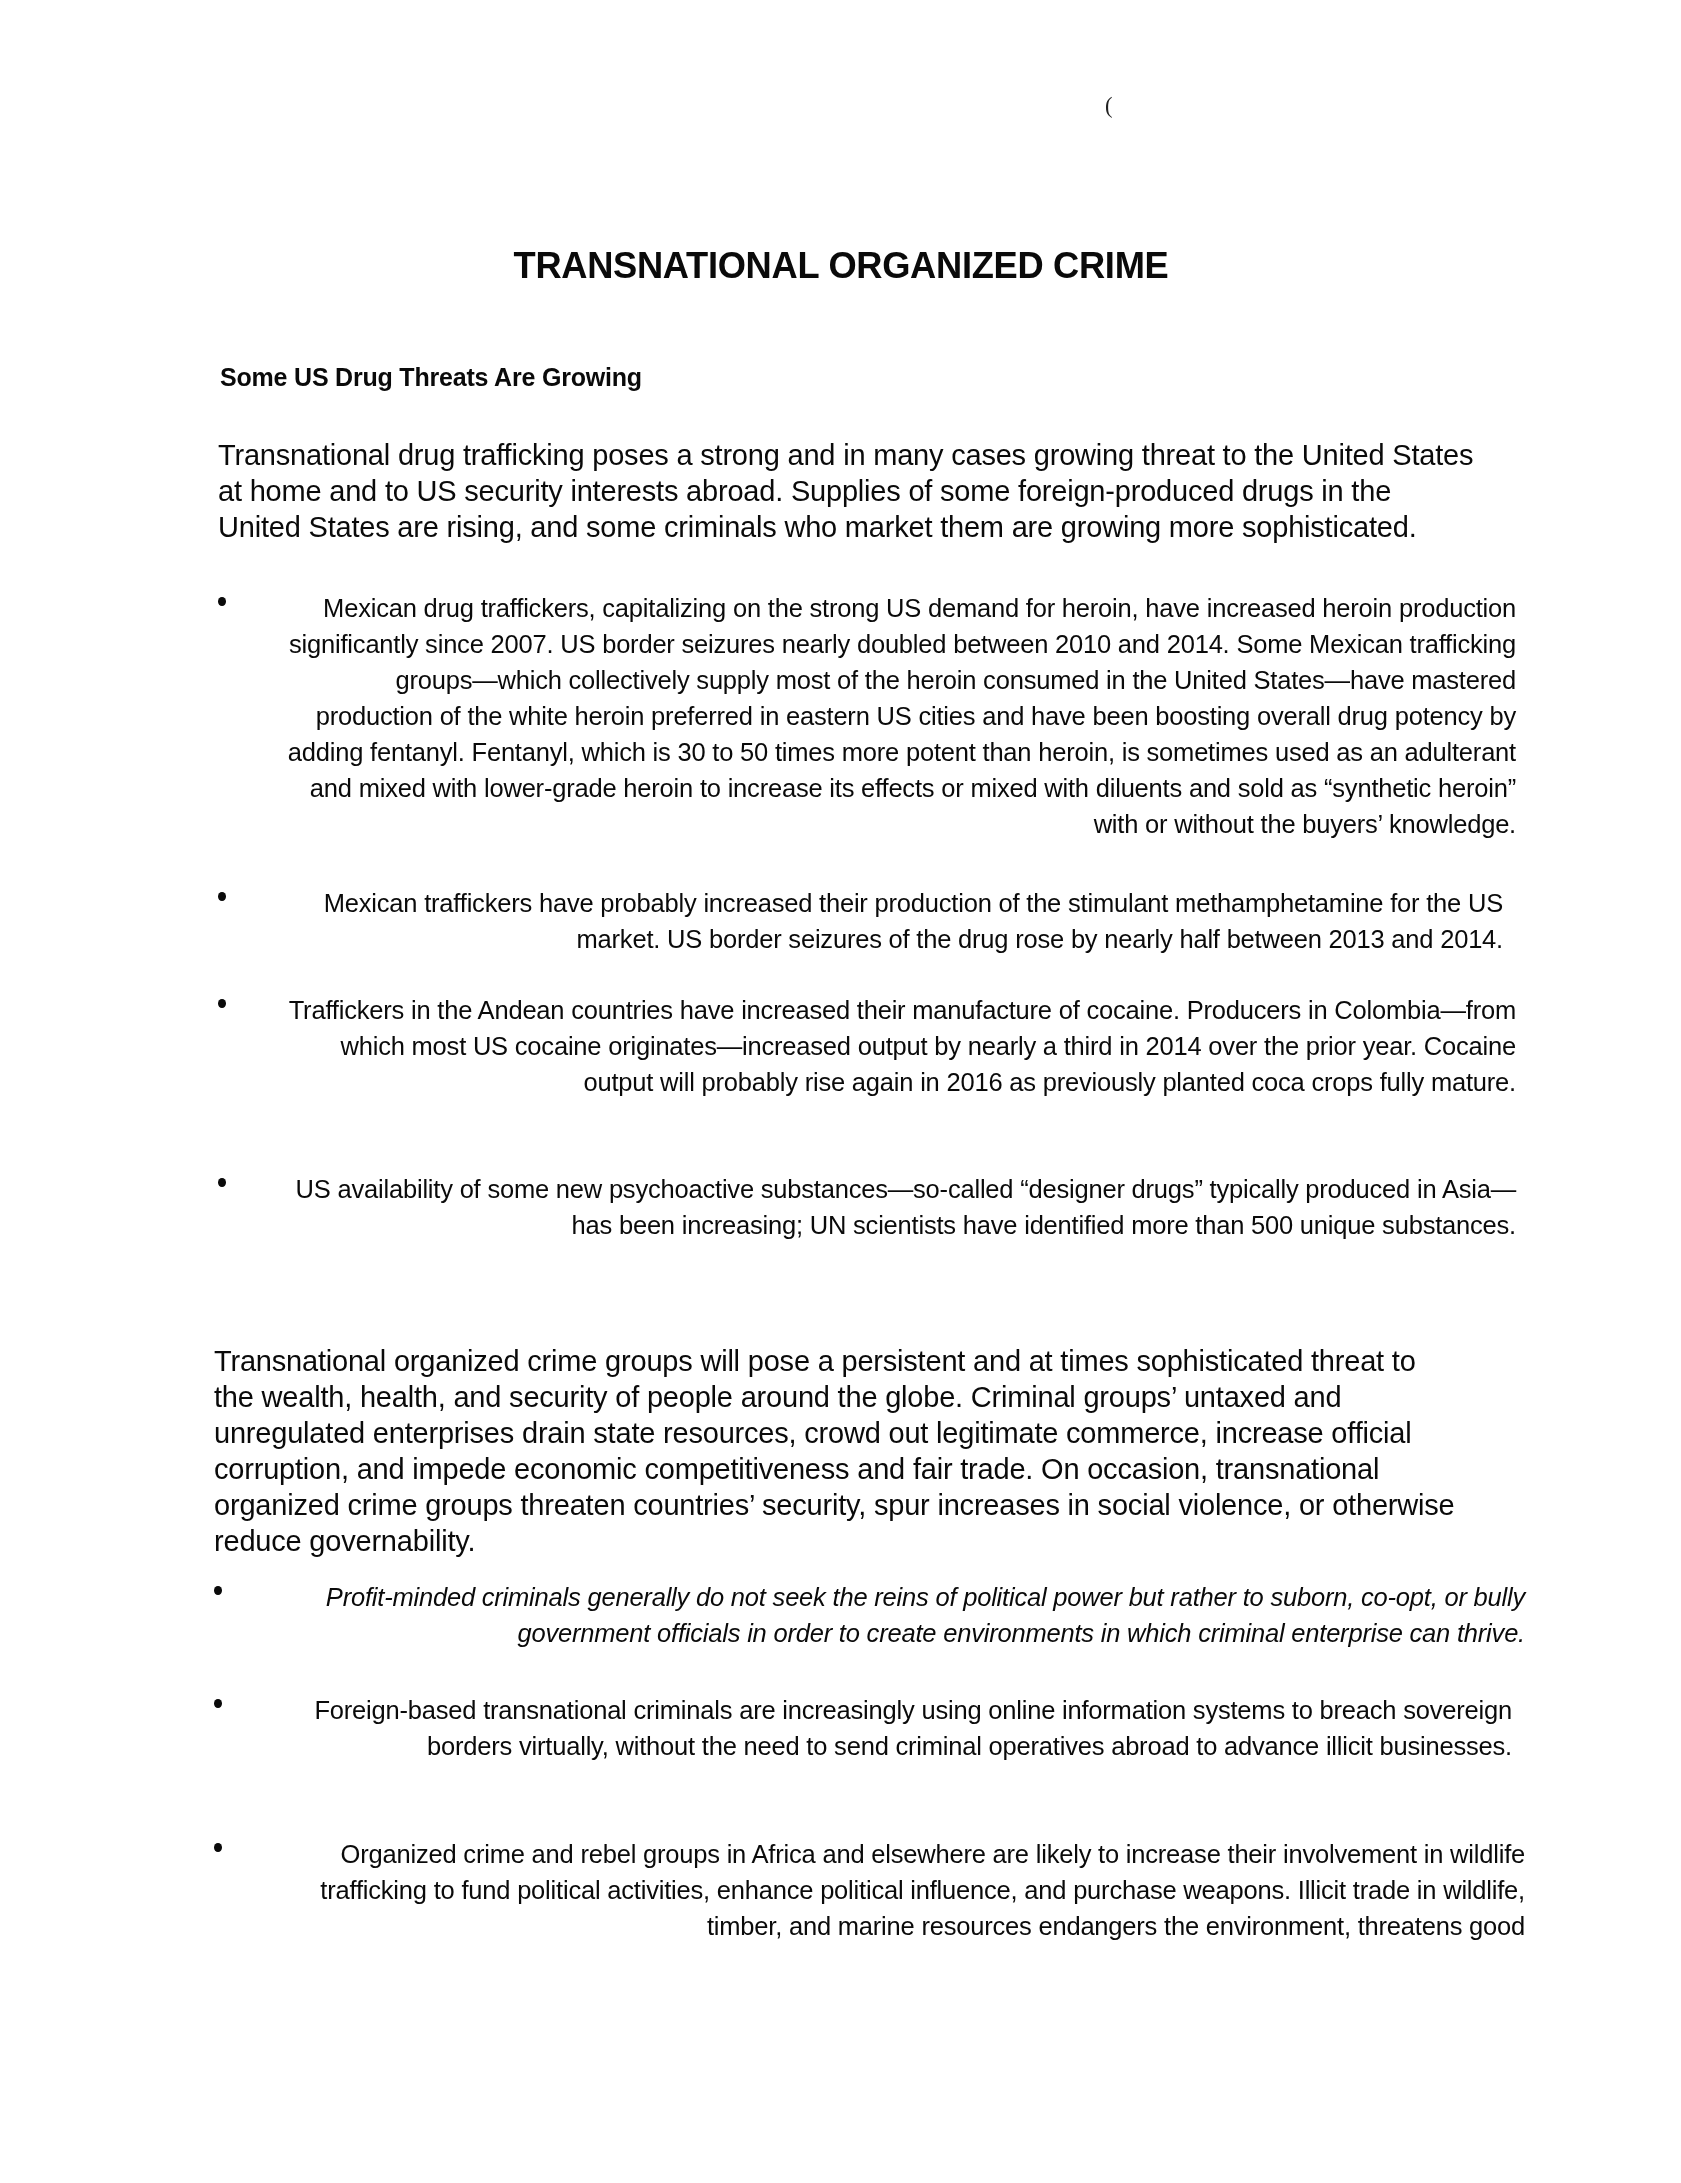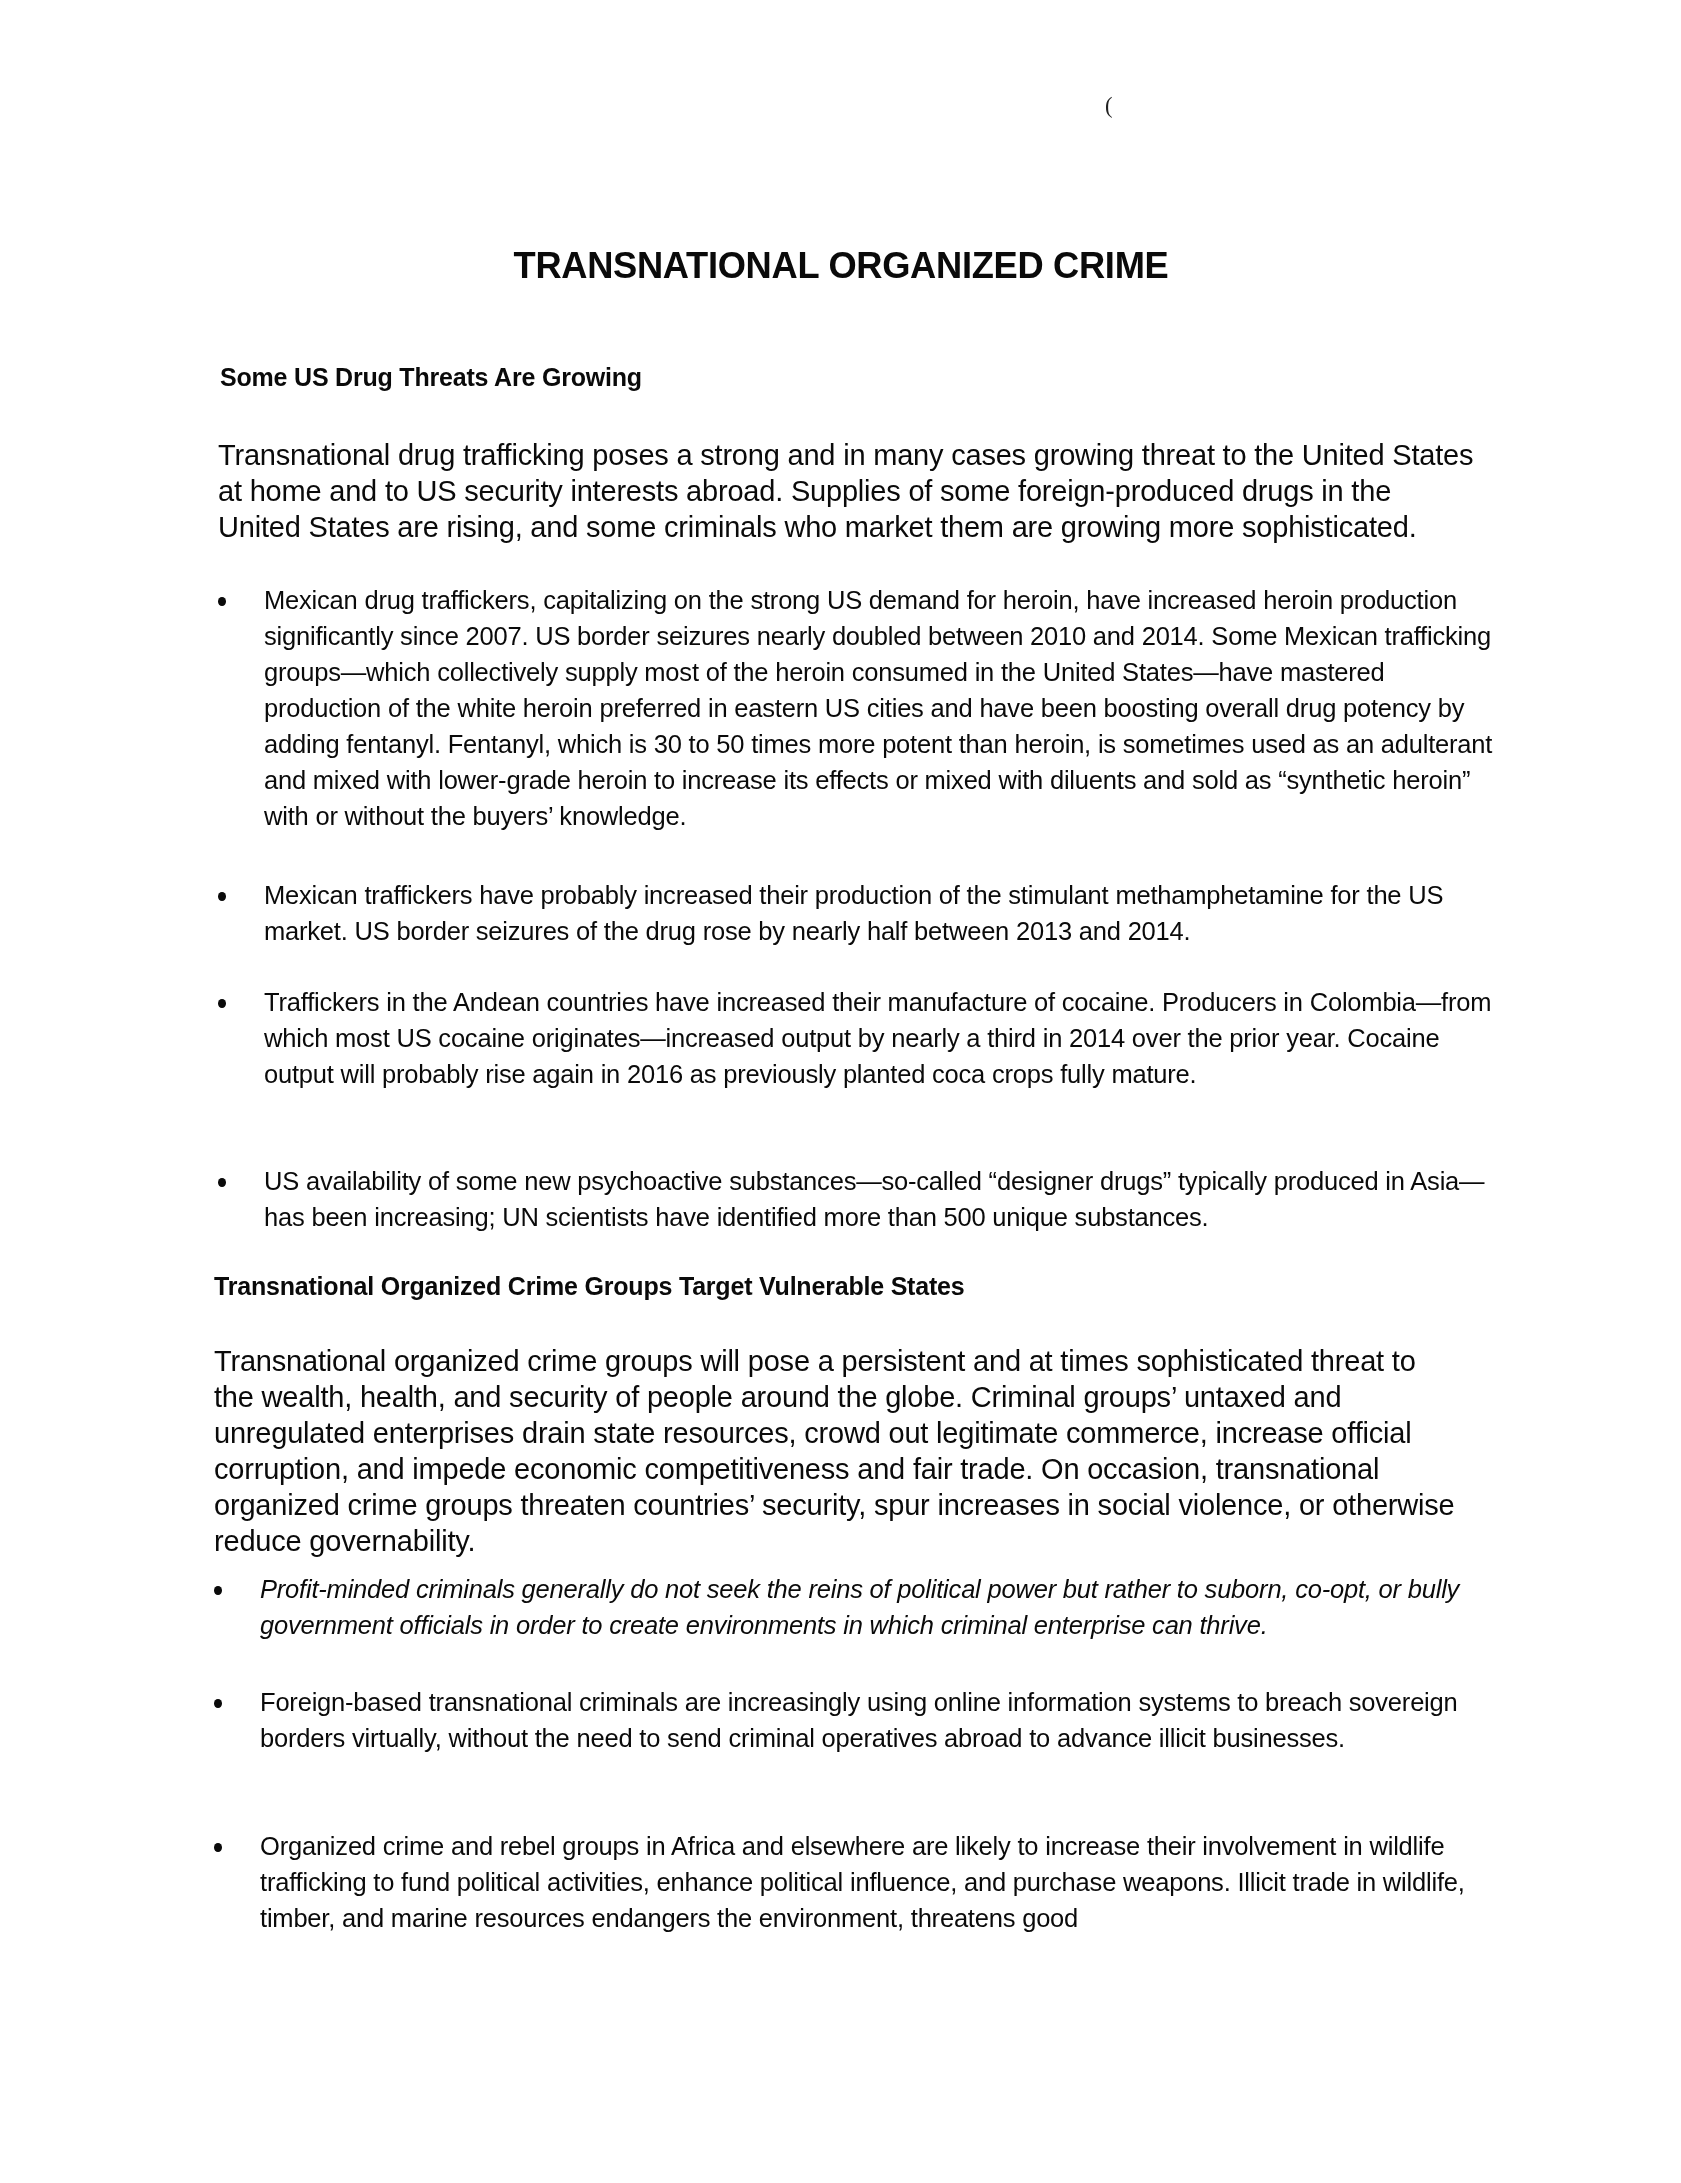--- a/index.html
+++ b/index.html
@@ -61,21 +61,22 @@
       width: 8px;
       height: 9.3px;
       border-radius: 50%;
       background: #0a0a0a;
     }
     .bullet-row .btext {
       position: absolute;
       left: 46px;
       top: 0;
       width: 1231px;
-      margin: 0;
+      margin: 8px;
+      text-align: right;
     }
     .page-number {
       position: absolute;
       top: 1998px;
       left: 0;
       width: 1682px;
       text-align: center;
       font-size: 25px;
       margin: 0;
     }
@@ -112,21 +113,20 @@
   <div class="bullet-row" style="left:218px; top:984px;">
     <span class="dot"></span>
     <p class="btext" style="width:1244px;">Traffickers in the Andean countries have increased their manufacture of cocaine.  Producers in Colombia—from which most US cocaine originates—increased output by nearly a third in 2014 over the prior year.  Cocaine output will probably rise again in 2016 as previously planted coca crops fully mature.</p>
   </div>
 
   <div class="bullet-row" style="left:218px; top:1163px;">
     <span class="dot"></span>
     <p class="btext" style="width:1244px;">US availability of some new psychoactive substances—so-called “designer drugs” typically produced in Asia—has been increasing; UN scientists have identified more than 500 unique substances.</p>
   </div>
 
-  <h2 class="heading" style="left:214px; top:1272px;">Transnational Organized Crime Groups Target Vulnerable States</h2>
 
   <p class="para" style="left:214px; top:1343px; width:1244px;">Transnational organized crime groups will pose a persistent and at times sophisticated threat to the wealth, health, and security of people around the globe.  Criminal groups’ untaxed and unregulated enterprises drain state resources, crowd out legitimate commerce, increase official corruption, and impede economic competitiveness and fair trade.  On occasion, transnational organized crime groups threaten countries’ security, spur increases in social violence, or otherwise reduce governability.</p>
 
   <div class="bullet-row" style="left:214px; top:1571px;">
     <span class="dot"></span>
     <p class="btext" style="width:1257px;font-style:italic;">Profit-minded criminals generally do not seek the reins of political power but rather to suborn, co-opt, or bully government officials in order to create environments in which criminal enterprise can thrive.</p>
   </div>
 
   <div class="bullet-row" style="left:214px; top:1684px;">
     <span class="dot"></span>

